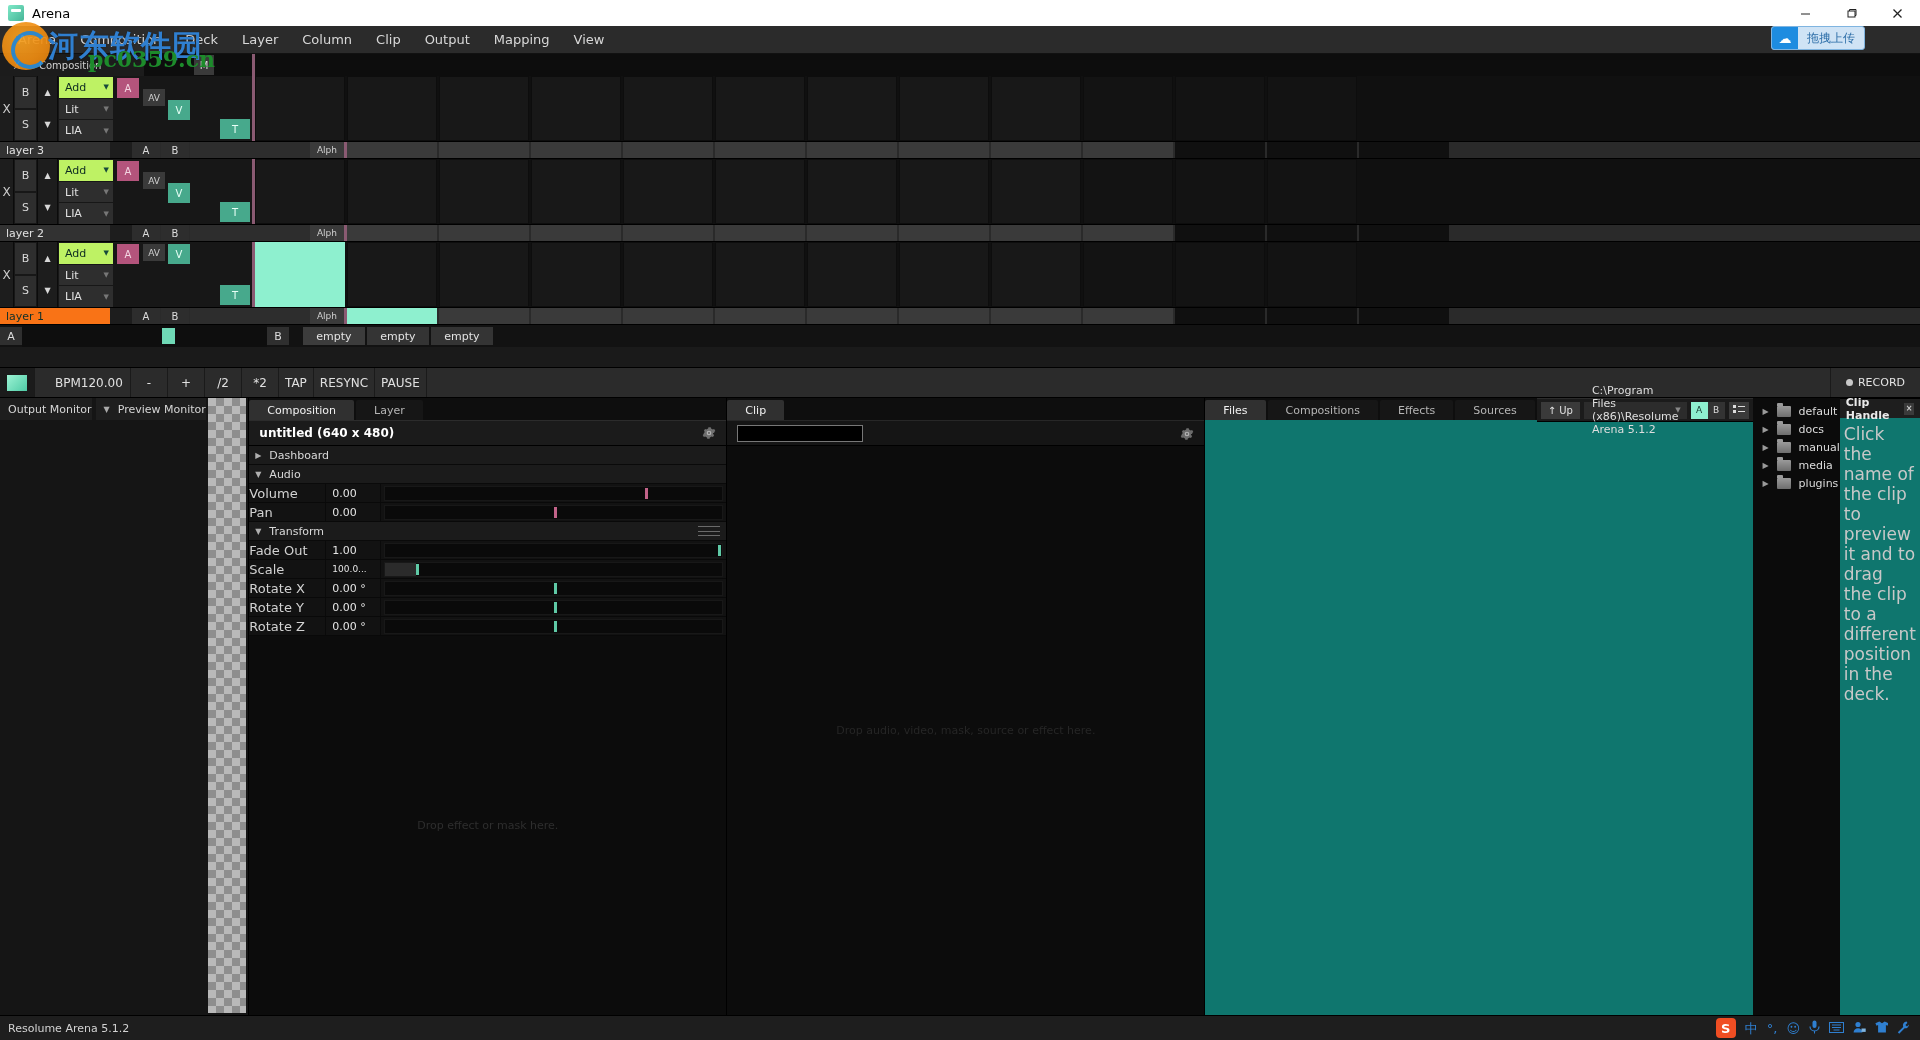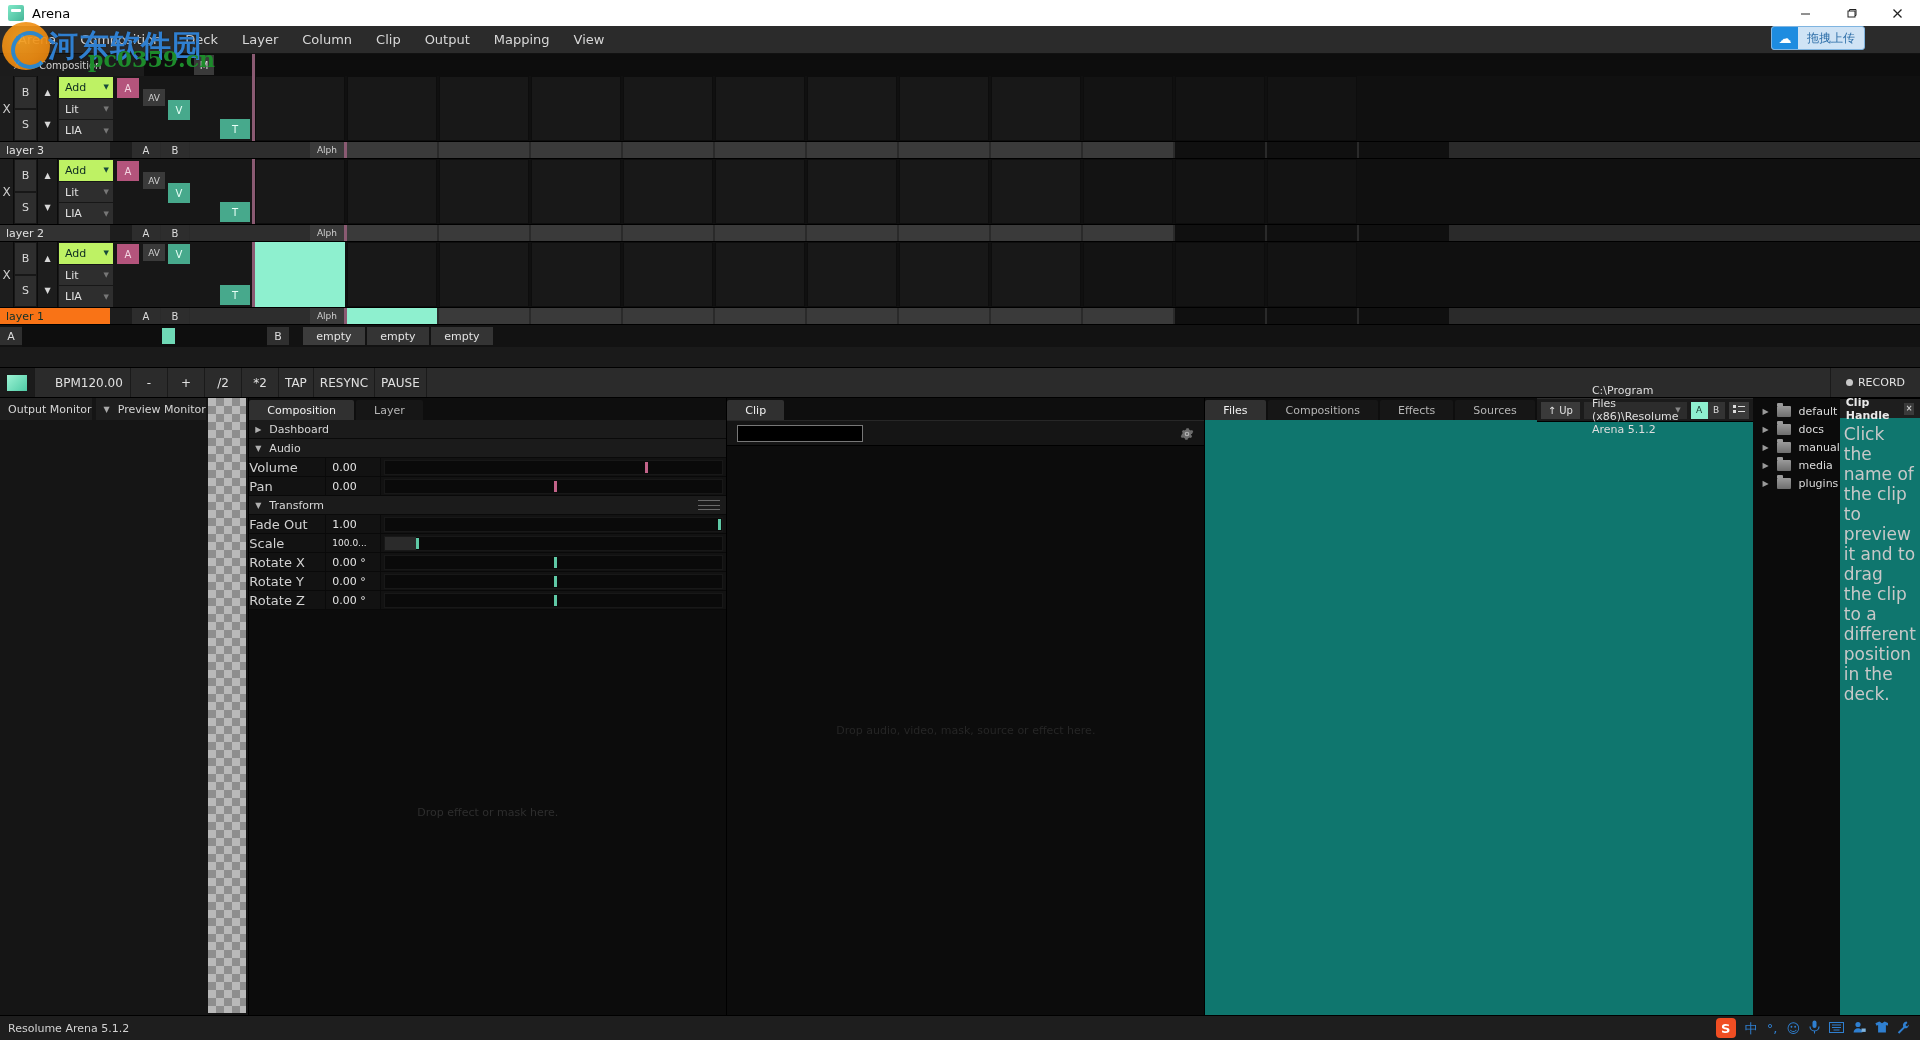--- a/index.html
+++ b/index.html
@@ -732,20 +732,30 @@
         <span class="tri">▼</span>
         <span>Preview Monitor</span>
       </div>
       <div class="mon-prev"></div>
     </div>
 
     <div class="comppanel">
       <div class="tabsrow">
         <div class="tab active">Composition</div>
         <div class="tab">Layer</div>
+      </div>
+      <div class="panel-title">
+        <span>untitled (640 x 480)</span>
+        <span class="sp"></span>
+        <span class="gear">
+          <svg width="14" height="14" viewBox="0 0 24 24" fill="#cfcfcf">
+            <path d="M12 8a4 4 0 100 8 4 4 0 000-8zm0 6a2 2 0 110-4 2 2 0 010 4z"></path>
+            <path d="M21 12c0-.6-.06-1.17-.17-1.73l2.03-1.55-2-3.46-2.4.95a8.9 8.9 0 00-3-1.73L15 2h-4l-.46 2.48a8.9 8.9 0 00-3 1.73l-2.4-.95-2 3.46 2.03 1.55A9.3 9.3 0 003 12c0 .6.06 1.17.17 1.73L1.14 15.28l2 3.46 2.4-.95c.87.75 1.88 1.35 3 1.73L9 22h4l.46-2.48a8.9 8.9 0 003-1.73l2.4.95 2-3.46-2.03-1.55c.11-.56.17-1.13.17-1.73z" opacity=".55"></path>
+          </svg>
+        </span>
       </div>
 
       <div class="grp">
         <span class="tri">▶</span>
         <span>Dashboard</span>
       </div>
 
       <div class="grp">
         <span class="tri">▼</span>
         <span>Audio</span>

